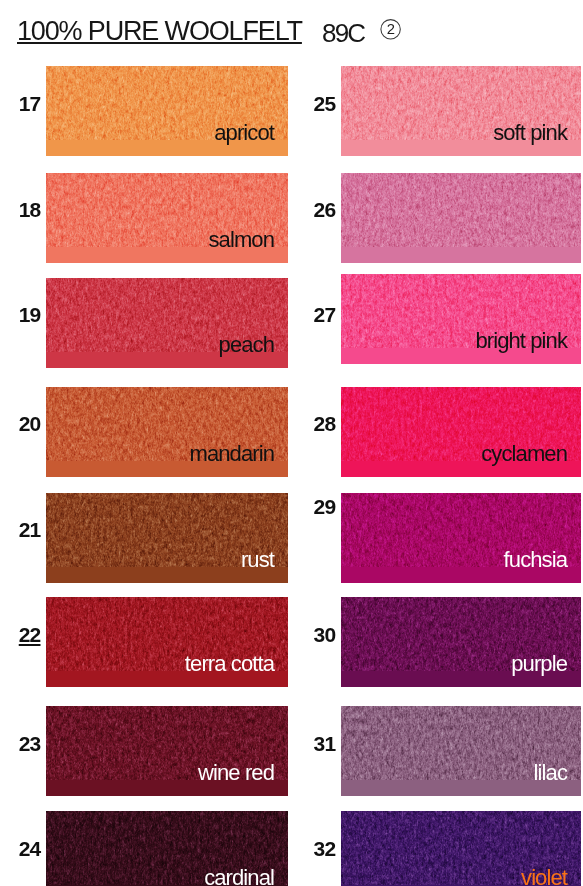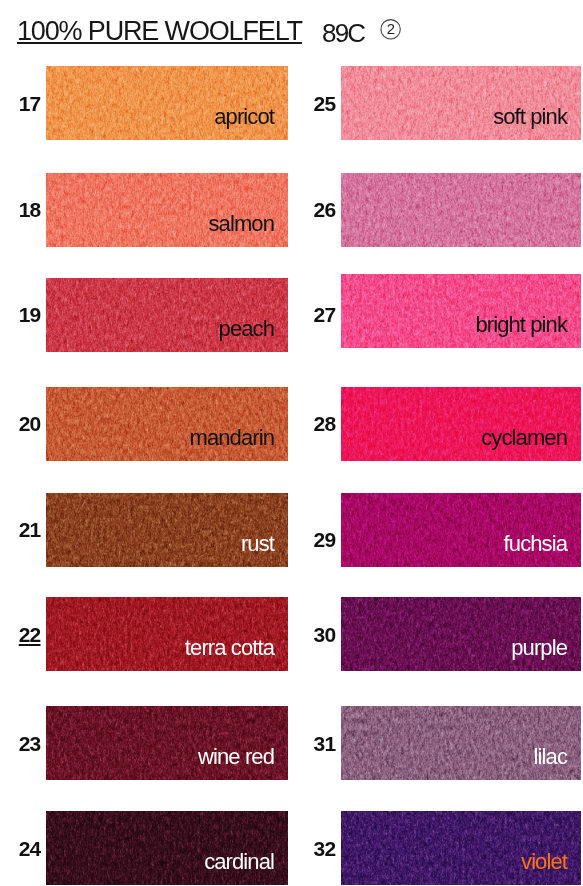--- a/index.html
+++ b/index.html
@@ -55,21 +55,21 @@
     left: 380px;
     top: 19px;
     width: 21px;
     height: 21px;
   }
   #page-badge svg { display: block; }
 
   
   .swatch {
     position: absolute;
-    height: 74px;
+    height: 90px;
     overflow: hidden;
   }
   .swatch.col-left  { left: 46px;  width: 242px; }
   .swatch.col-right { left: 341px; width: 240px; }
   .swatch .tex {
     position: absolute;
     left: 0; top: 0;
     pointer-events: none;
     mix-blend-mode: soft-light;
   }
@@ -398,21 +398,21 @@
       <div class="num col-right" style="top: 386.5px;">28</div>
       <div class="swatch col-right" style="top: 492.5px; background: rgb(170, 7, 100);">
         <svg class="tex" width="240" height="74">
           <rect width="240" height="74" filter="url(#feltA-12)"></rect>
         </svg>
         <svg class="tex" width="240" height="74">
           <rect width="240" height="74" filter="url(#feltB-12)"></rect>
         </svg>
         <div class="label" style="color: rgb(255, 255, 255);">fuchsia</div>
       </div>
-      <div class="num col-right" style="top: 502px;">29</div>
+      <div class="num col-right" style="top: 469px;">29</div>
       <div class="swatch col-right" style="top: 597px; background: rgb(106, 13, 81);">
         <svg class="tex" width="240" height="74">
           <rect width="240" height="74" filter="url(#feltA-13)"></rect>
         </svg>
         <svg class="tex" width="240" height="74">
           <rect width="240" height="74" filter="url(#feltB-13)"></rect>
         </svg>
         <div class="label" style="color: rgb(255, 255, 255);">purple</div>
       </div>
       <div class="num col-right" style="top: 597px;">30</div>

